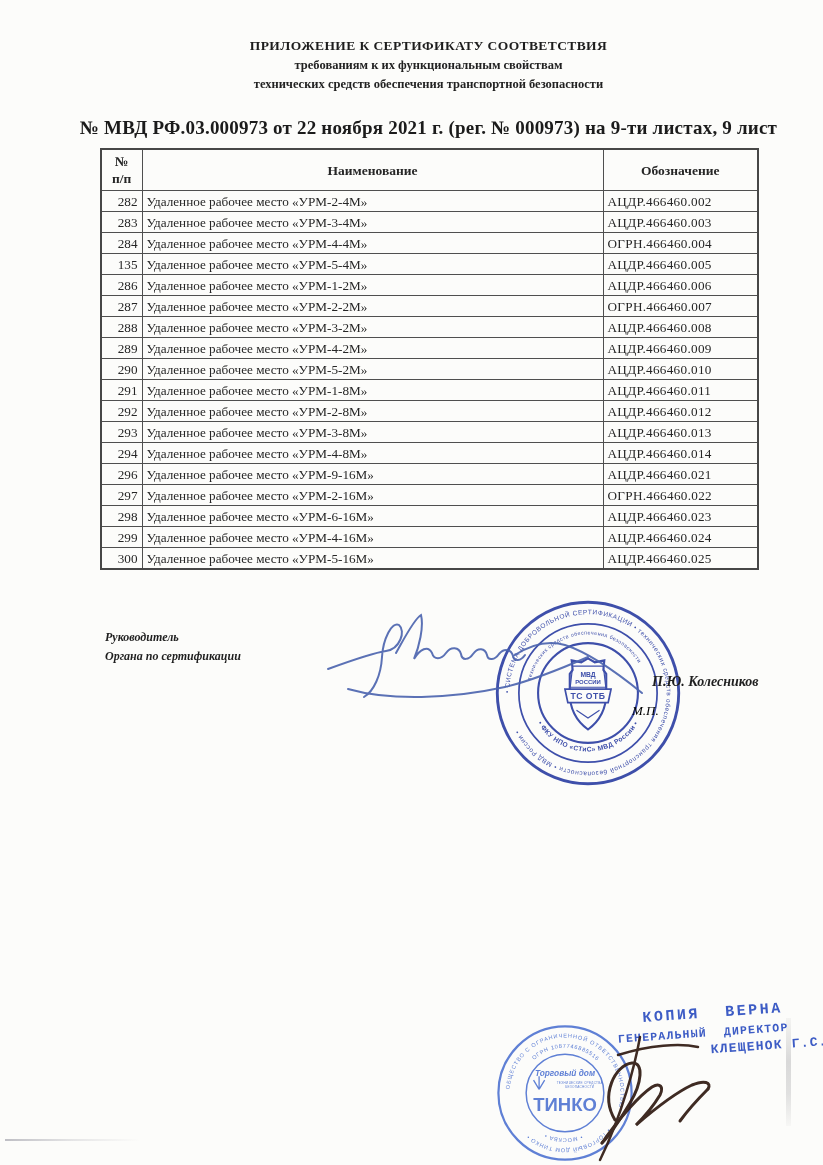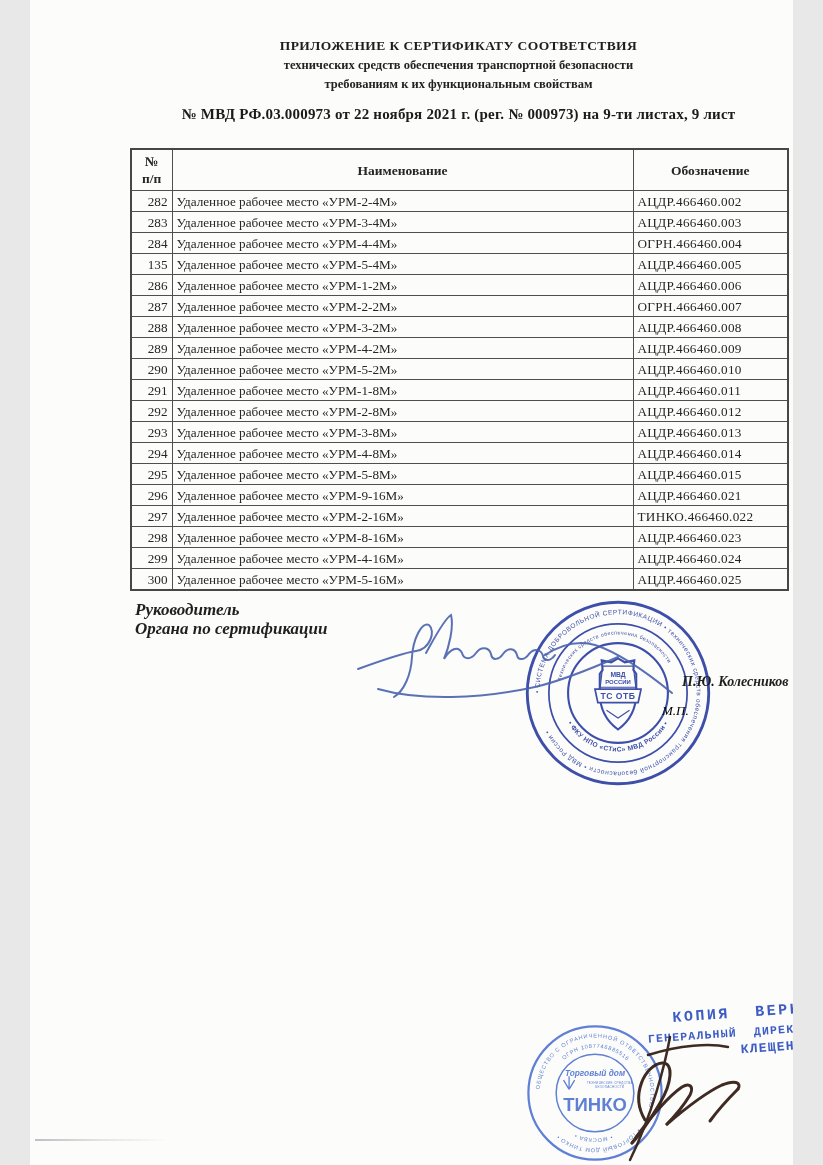--- a/index.html
+++ b/index.html
@@ -1,42 +1,42 @@
 <!DOCTYPE html>
 <html><head>
 <meta charset="utf-8">
 <style>
   html,body { margin:0; padding:0; background:#e8e8e8; }
   .page {
-    position:relative; width:763px; height:1165px; margin:0 auto;
+    position:relative; width:823px; height:1165px; margin:0 auto;
     background:#fcfcfa; overflow:hidden;
     font-family:"Liberation Serif", serif; color:#232323;
   }
   
   .doc-header { position:absolute; left:100px; top:38px; width:657px; text-align:center; }
   .title-main { font-size:13.5px; font-weight:bold; letter-spacing:0.4px; color:#1d1d1d; }
   .title-sub  { font-size:12.5px; font-weight:bold; margin-top:4px; color:#222; }
-  .number-line { position:absolute; left:70px; top:106px; width:717px; text-align:center;
-    font-size:15px; font-weight:bold; color:#1b1b1b; letter-spacing:0.2px; }
+  .number-line { position:absolute; left:70px; top:117px; width:717px; text-align:center;
+    font-size:19px; font-weight:bold; color:#1b1b1b; letter-spacing:0.2px; }
   
   table.items { position:absolute; left:100px; top:148px; width:657px;
     border-collapse:collapse; table-layout:fixed; }
   table.items th, table.items td {
     border:1px solid #4f4f4f; font-size:13.2px; color:#262626;
     padding:1px 4px; line-height:17px; overflow:hidden; white-space:nowrap;
   }
   table.items { border:2px solid #474747; }
   table.items thead th { font-weight:bold; text-align:center; height:38px; font-size:13.5px; }
   table.items td { height:18px; }
   col.c-num { width:41px; } col.c-name { width:461px; } col.c-code { width:155px; }
   td.cell-num { text-align:right; }
   td.cell-name { padding-left:10px; }
   td.cell-code { padding-left:12px; letter-spacing:0.3px;margin-left:31px; }
   
-  .role-lines { position:absolute; left:105px; top:600px; font-size:17px; font-weight:bold;
+  .role-lines { position:absolute; left:105px; top:628px; font-size:12px; font-weight:bold;
     font-style:italic; line-height:19px; color:#1f1f1f; }
   .signer-name { position:absolute; left:652px; top:646px; font-size:14px; font-weight:bold;
     font-style:italic; color:#1f1f1f; z-index:6;margin-top:28px; }
   .mp-label { position:absolute; left:632px; top:703px; font-size:13px; font-style:italic;
     color:#000000; z-index:6; }
   .stamp-mvd { position:absolute; left:492px; top:597px; width:192px; height:192px; z-index:4; opacity:0.92; }
   .sig-blue { position:absolute; left:320px; top:595px; width:340px; height:120px; z-index:7; }
   
   .stamp-tinko { position:absolute; left:491px; top:1019px; width:148px; height:148px; z-index:3; opacity:0.88; }
   .copy-stamp { position:absolute; left:612px; top:1012px; width:225px; z-index:4;
@@ -53,22 +53,22 @@
     background:linear-gradient(to bottom, rgba(0,0,0,0.03), rgba(125,125,130,0.28) 40%, rgba(125,125,130,0.22) 70%, rgba(0,0,0,0.02)); }
   svg text { font-family:"Liberation Sans", sans-serif; }
 </style>
 </head>
 <body>
 
 <div class="page">
 
   <div class="doc-header">
     <div class="title-main">ПРИЛОЖЕНИЕ К СЕРТИФИКАТУ СООТВЕТСТВИЯ</div>
+    <div class="title-sub">требованиям к их функциональным свойствам</div>
     <div class="title-sub">технических средств обеспечения транспортной безопасности</div>
-    <div class="title-sub">требованиям к их функциональным свойствам</div>
   </div>
   <div class="number-line">№ МВД РФ.03.000973 от 22 ноября 2021 г. (рег. № 000973) на 9-ти листах, 9 лист</div>
 
   <table class="items">
     <colgroup>
         <col class="c-num">
         <col class="c-name">
         <col class="c-code">
       </colgroup>
     <thead>
@@ -141,37 +141,32 @@
       <td class="cell-num">293</td>
       <td class="cell-name">Удаленное рабочее место «УРМ-3-8М»</td>
       <td class="cell-code">АЦДР.466460.013</td>
     </tr>
         <tr>
       <td class="cell-num">294</td>
       <td class="cell-name">Удаленное рабочее место «УРМ-4-8М»</td>
       <td class="cell-code">АЦДР.466460.014</td>
     </tr>
         <tr>
-      <td class="cell-num">295</td>
-      <td class="cell-name">Удаленное рабочее место «УРМ-5-8М»</td>
-      <td class="cell-code">АЦДР.466460.015</td>
-    </tr>
-        <tr>
       <td class="cell-num">296</td>
       <td class="cell-name">Удаленное рабочее место «УРМ-9-16М»</td>
       <td class="cell-code">АЦДР.466460.021</td>
     </tr>
         <tr>
       <td class="cell-num">297</td>
       <td class="cell-name">Удаленное рабочее место «УРМ-2-16М»</td>
-      <td class="cell-code">ТИНКО.466460.022</td>
+      <td class="cell-code">ОГРН.466460.022</td>
     </tr>
         <tr>
       <td class="cell-num">298</td>
-      <td class="cell-name">Удаленное рабочее место «УРМ-8-16М»</td>
+      <td class="cell-name">Удаленное рабочее место «УРМ-6-16М»</td>
       <td class="cell-code">АЦДР.466460.023</td>
     </tr>
         <tr>
       <td class="cell-num">299</td>
       <td class="cell-name">Удаленное рабочее место «УРМ-4-16М»</td>
       <td class="cell-code">АЦДР.466460.024</td>
     </tr>
         <tr>
       <td class="cell-num">300</td>
       <td class="cell-name">Удаленное рабочее место «УРМ-5-16М»</td>

